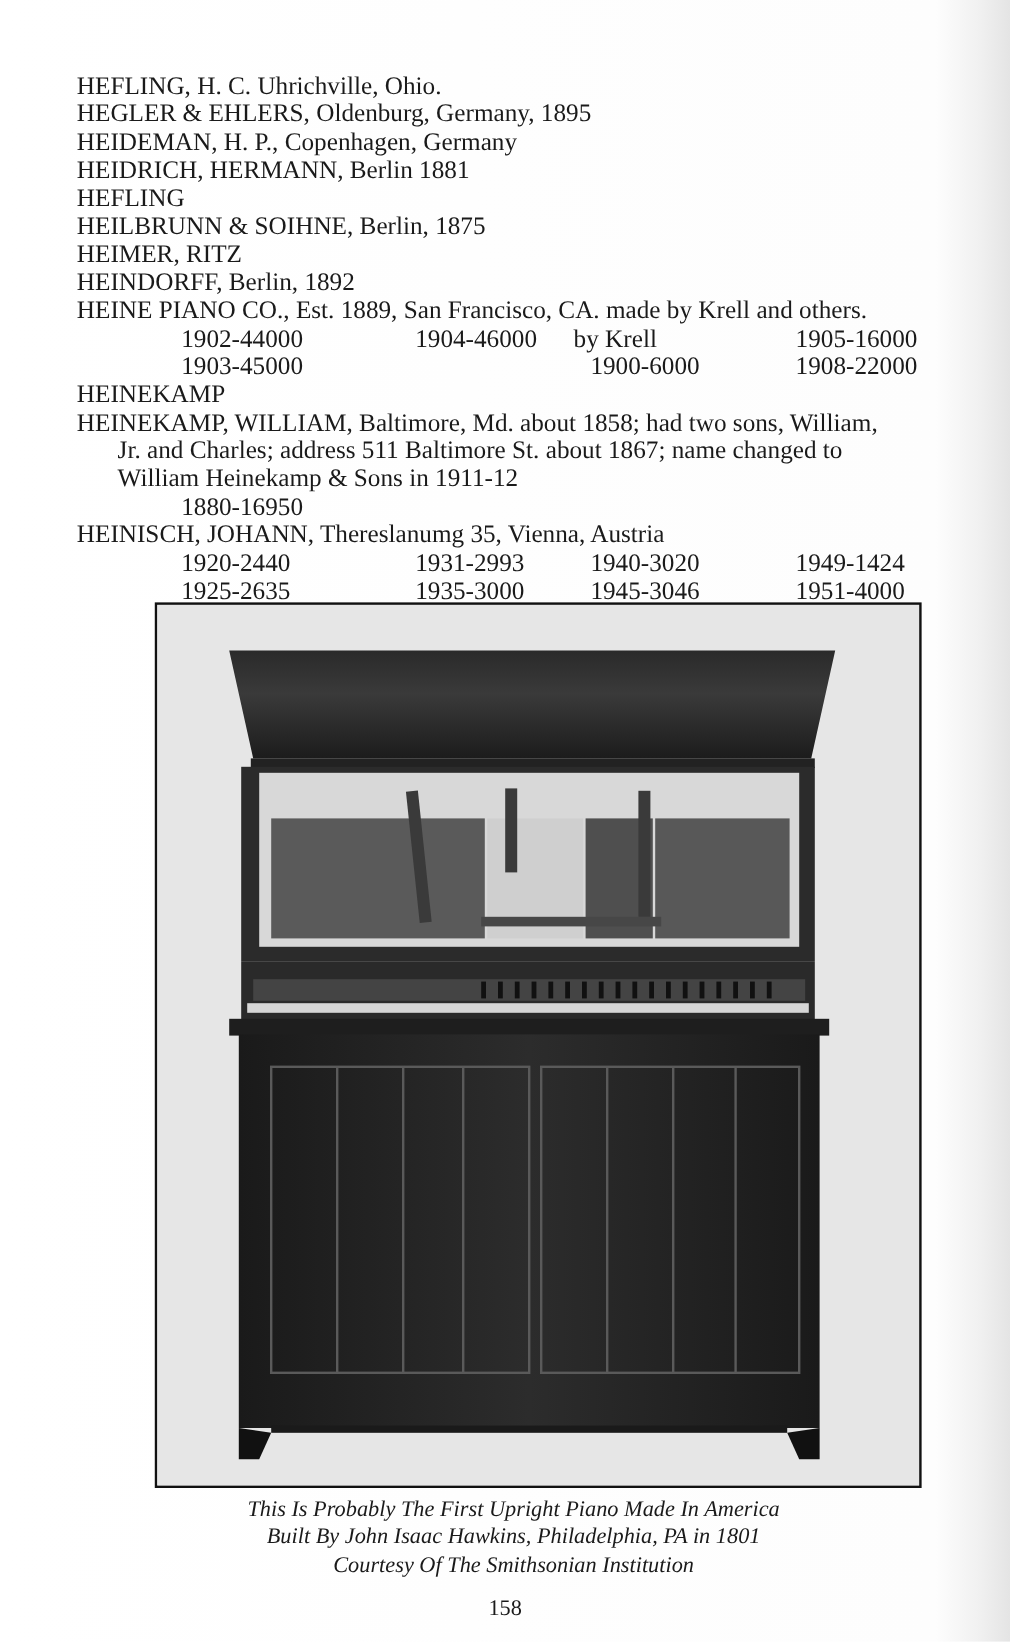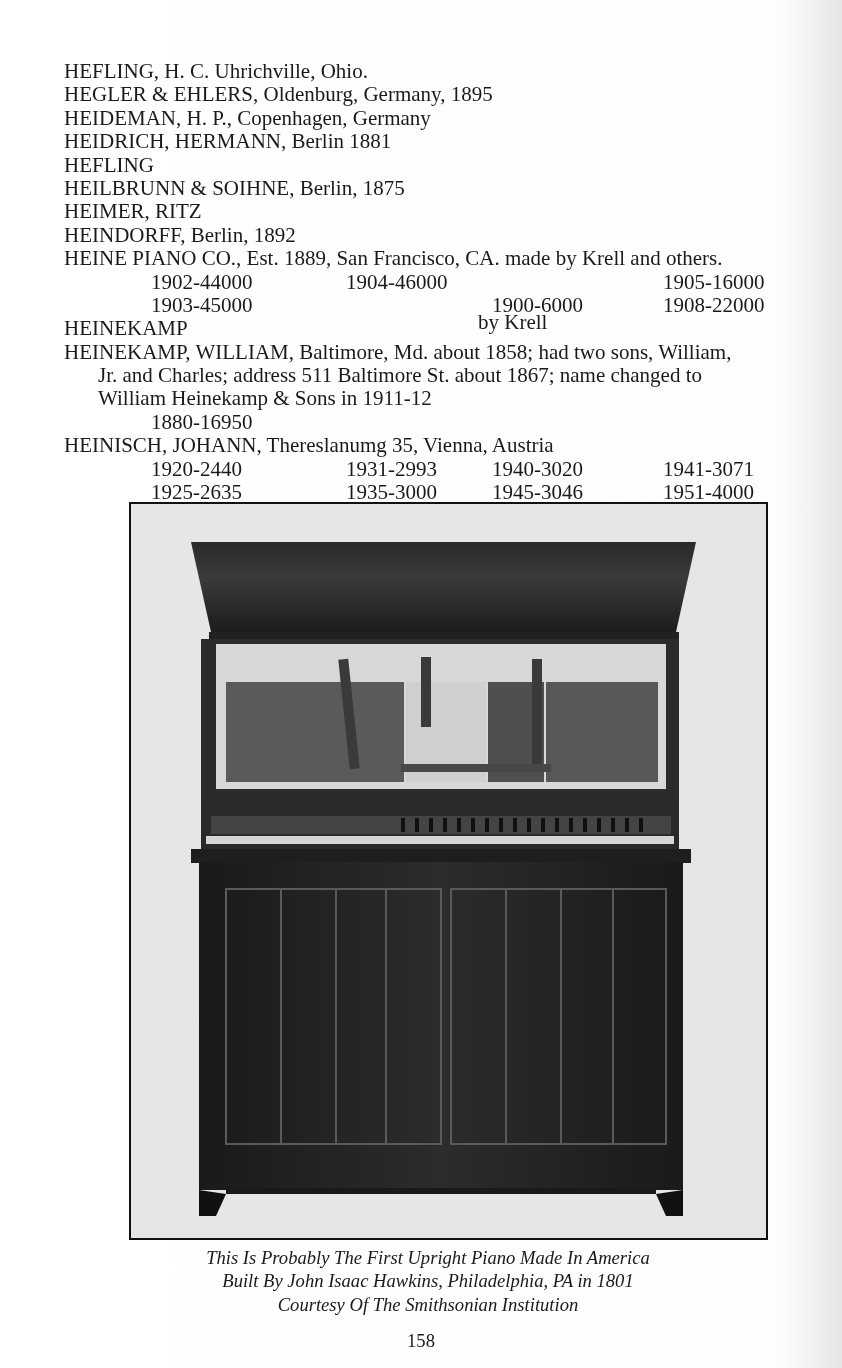--- a/index.html
+++ b/index.html
@@ -10,21 +10,21 @@
       color: #1a1a1a;
     }
     .entries {
       position: absolute; left: 64px; top: 60px; width: 770px;
       font-size: 21px; line-height: 23.4px;
     }
     .line { white-space: nowrap; height: 23.4px; }
     .cont { padding-left: 34px; white-space: nowrap; height: 23.4px; }
     .row { position: relative; height: 23.4px; white-space: nowrap; }
     .row span { position: absolute; top: 0; }
-    .c1 { left: 87px; } .c2 { left: 258px; margin-left: 24px; } .c3 { left: 414px; margin-top: 40px; } .c3b { left: 428px; } .c4 { left: 599px; }
+    .c1 { left: 87px; } .c2 { left: 258px; margin-left: 24px; } .c3 { left: 414px; } .c3b { left: 428px; } .c4 { left: 599px; }
 
     .photo-frame {
       position: absolute; left: 129px; top: 502px; width: 635px; height: 734px;
       border: 2px solid #111; background: #e9e9e9; overflow: hidden;
     }
     .photo-frame svg { display: block; }
 
     .caption {
       position: absolute; left: 0; width: 900px; top: 1246px; text-align: center;
       font-style: italic; font-size: 18.6px; line-height: 23.4px;
@@ -67,21 +67,21 @@
   <div class="cont">William Heinekamp &amp; Sons in 1911-12</div>
   <div class="row">
     <span class="c1">1880-16950</span>
   </div>
 
   <div class="line">HEINISCH, JOHANN, Thereslanumg 35, Vienna, Austria</div>
   <div class="row">
     <span class="c1">1920-2440</span>
     <span class="c2">1931-2993</span>
     <span class="c3b">1940-3020</span>
-    <span class="c4">1941-3071</span>
+    <span class="c4">1949-1424</span>
   </div>
   <div class="row">
     <span class="c1">1925-2635</span>
     <span class="c2">1935-3000</span>
     <span class="c3b">1945-3046</span>
     <span class="c4">1951-4000</span>
   </div>
 </div>
 
 <div class="photo-frame">

